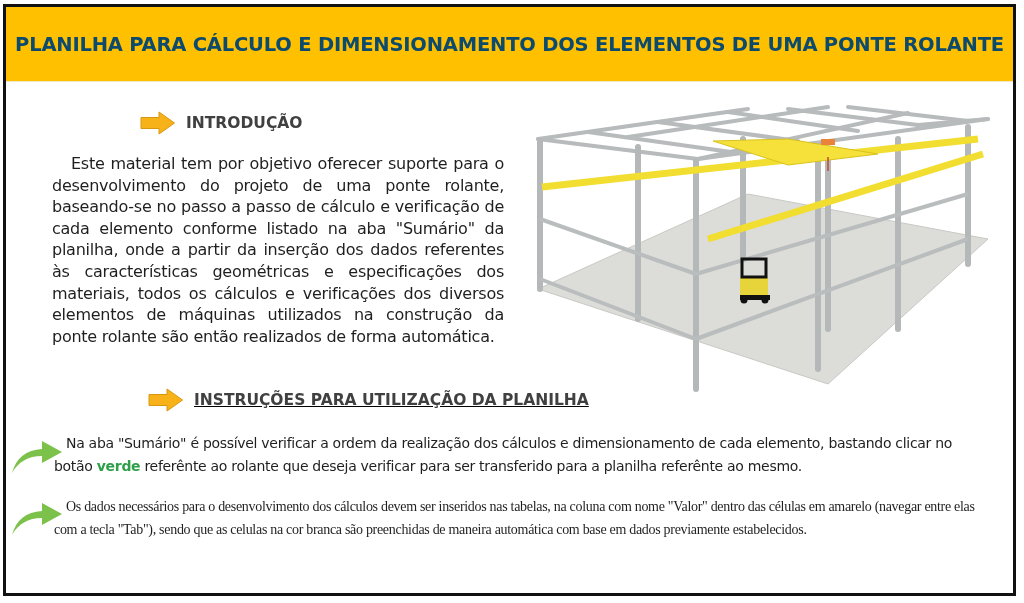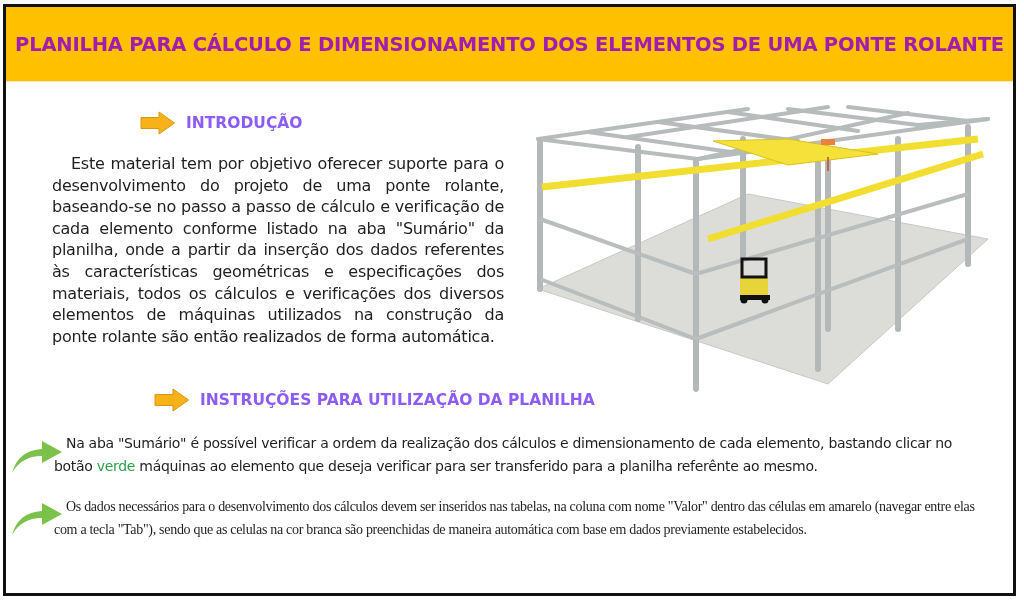--- a/index.html
+++ b/index.html
@@ -8,52 +8,52 @@
       position: absolute; left: 3px; top: 4px; width: 1013px; height: 592px;
       border: 3px solid #111111; box-sizing: border-box; background: #ffffff;
     }
     .header {
       position: absolute; left: 0; top: 0; right: 0; height: 74px;
       background: #FFC000; border-bottom: 1px solid #f3e9c6;
       display: flex; flex-direction: column; align-items: center; justify-content: center;
     }
     .header .line {
       font-family: "DejaVu Sans", sans-serif; font-weight: bold; font-size: 19.5px;
-      color: #a21caf; line-height: 27px; letter-spacing: -0.2px; white-space: nowrap;
+      color: #0c4a6e; line-height: 27px; letter-spacing: -0.2px; white-space: nowrap;
     }
     .section-title {
       position: absolute; display: flex; align-items: center; gap: 10px;
     }
     .section-title .label {
-      font-family: "DejaVu Sans", sans-serif; font-weight: bold; font-size: 15.5px; color: #8b5cf6;
+      font-family: "DejaVu Sans", sans-serif; font-weight: bold; font-size: 15.5px; color: #404040;
       white-space: nowrap;
     }
     .intro-title { left: 134px; top: 104px; }
-    .instr-title { left: 148px; top: 381px; }
+    .instr-title { left: 142px; top: 381px; text-decoration: underline; }
     .arrow-orange { width: 36px; height: 24px; display: block; }
     .intro-text {
       position: absolute; left: 46px; top: 146px; width: 452px;
       font-family: "DejaVu Sans", sans-serif; font-size: 16px; line-height: 21.6px;
       color: #1f1f1f; text-align: justify; text-indent: 19px; letter-spacing: -0.25px;
     }
     .illustration { position: absolute; left: 522px; top: 92px; width: 470px; height: 296px; }
     .instr-item { position: absolute; left: 0; width: 1000px; }
     .instr-item .green-arrow { position: absolute; left: 4px; width: 54px; height: 34px; }
     .instr-item .txt {
       position: absolute; left: 48px; width: 930px;
       font-family: "DejaVu Sans", sans-serif; font-size: 14px; line-height: 23px;
       color: #1f1f1f; text-indent: 12px; letter-spacing: -0.3px;
     }
     .item1 { top: 425px; }
     .item1 .green-arrow { top: 8px; }
     .item1 .txt { top: 0; }
     .item2 { top: 488px; }
     .item2 .green-arrow { top: 7px; }
     .item2 .txt { top: 0; font-family: Liberation Serif, serif; }
-    .green-word { color: #2ea04a; font-weight: normal; }
+    .green-word { color: #2ea04a; font-weight: bold; }
   </style>
 </head>
 <body>
 
 <div class="frame">
 
   <div class="header">
     <div class="line">PLANILHA PARA CÁLCULO E DIMENSIONAMENTO DOS ELEMENTOS DE UMA PONTE ROLANTE</div>
   </div>
 
@@ -125,21 +125,21 @@
     <svg class="arrow-orange" viewBox="0 0 36 24">
       <path d="M1 6.5 H19 V1 L34.5 12 L19 23 V17.5 H1 Z" fill="#F7B21A" stroke="#D9970E" stroke-width="1"></path>
     </svg>
     <span class="label">INSTRUÇÕES PARA UTILIZAÇÃO DA PLANILHA</span>
   </div>
 
   <div class="instr-item item1">
     <svg class="green-arrow" viewBox="0 0 54 34">
       <path d="M2 33 C6 18 16 10 32 9 L32 1 L52 12 L32 23 L32 16 C18 16 8 22 2 33 Z" fill="#7CC24A"></path>
     </svg>
-    <div class="txt"><span>Na aba "Sumário" é possível verificar a ordem da realização dos cálculos e dimensionamento de cada elemento, bastando clicar no botão </span><span class="green-word">verde</span><span> máquinas ao elemento que deseja verificar para ser transferido para a planilha referênte ao mesmo.</span></div>
+    <div class="txt"><span>Na aba "Sumário" é possível verificar a ordem da realização dos cálculos e dimensionamento de cada elemento, bastando clicar no botão </span><span class="green-word">verde</span><span> referênte ao rolante que deseja verificar para ser transferido para a planilha referênte ao mesmo.</span></div>
   </div>
 
   <div class="instr-item item2">
     <svg class="green-arrow" viewBox="0 0 54 34">
       <path d="M2 33 C6 18 16 10 32 9 L32 1 L52 12 L32 23 L32 16 C18 16 8 22 2 33 Z" fill="#7CC24A"></path>
     </svg>
     <div class="txt">Os dados necessários para o desenvolvimento dos cálculos devem ser inseridos nas tabelas, na coluna com nome "Valor" dentro das células em amarelo (navegar entre elas com a tecla "Tab"), sendo que as celulas na cor branca são preenchidas de maneira automática com base em dados previamente estabelecidos.</div>
   </div>
 
 </div>

